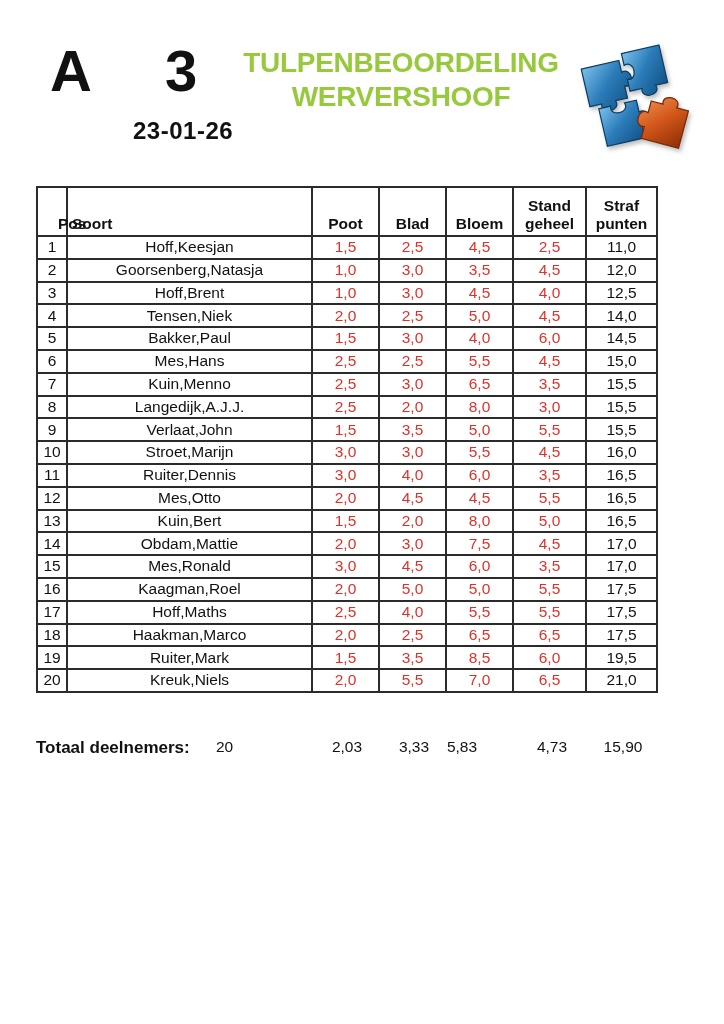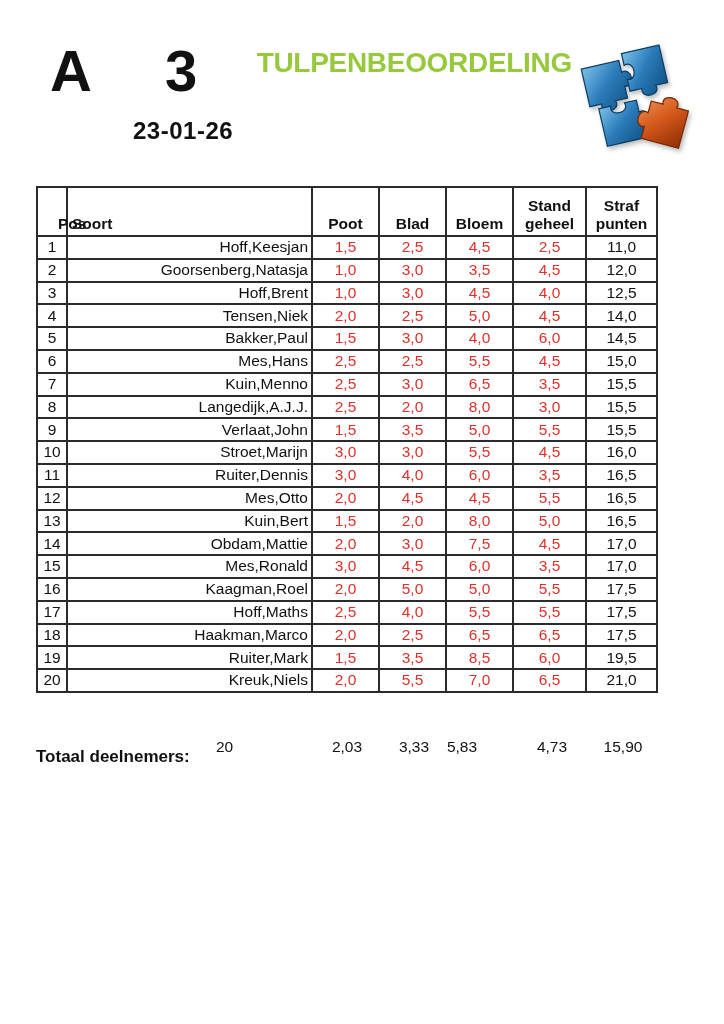--- a/index.html
+++ b/index.html
@@ -11,62 +11,63 @@
   html,body{margin:0;padding:0;background:#fff;}
   .page{
     position:relative;width:724px;height:1024px;background:#fff;overflow:hidden;
     font-family:"Liberation Sans","DejaVu Sans",sans-serif;color:var(--ink);
   }
   
   .class-letter{position:absolute;left:50px;top:42px;font-size:58px;font-weight:700;line-height:1;}
   .group-number{position:absolute;left:165px;top:42px;font-size:58px;font-weight:700;line-height:1;}
   .date-label{position:absolute;left:133px;top:117px;font-size:24px;font-weight:700;letter-spacing:.5px;}
   .page-title{
-    position:absolute;left:230px;top:46px;width:342px;text-align:right;
+    position:absolute;left:230px;top:46px;width:342px;text-align:center;
     color:var(--title-green);font-size:28px;font-weight:700;line-height:1.22;letter-spacing:-.3px;
   }
   .logo{position:absolute;left:566px;top:36px;width:140px;height:126px;
     filter:drop-shadow(2px 3px 2px rgba(40,40,40,.3));}
   
   table.results{
     position:absolute;left:36px;top:186px;width:620px;
     border-collapse:collapse;table-layout:fixed;
   }
   table.results,.results th,.results td{border:2px solid var(--grid);}
   .results th{
     font-size:15.5px;font-weight:700;vertical-align:bottom;
     padding:2px 2px 3px 2px;white-space:pre-line;line-height:1.12;height:42px;
   }
   .results td{font-size:15.5px;padding:0 3px;height:20.8px;line-height:1.05;vertical-align:middle;}
   .results .c-pos{text-align:left;padding-left:20px;}
   .results .c-name{text-align:left;padding-left:4px;margin-left:27px;}
   .results .c-num{text-align:center;}
   .results td.pos{text-align:center;}
-  .results td.name{text-align:right;white-space:nowrap;overflow:hidden;}
+  .results td.name{text-align:center;white-space:nowrap;overflow:hidden;}
   .results td.score{text-align:center;color:var(--score-red);}
   .results td.straf{text-align:center;}
   
   .totals{position:absolute;left:0;top:738px;width:724px;height:24px;font-size:15.5px;}
-  .totals .t-label{position:absolute;left:36px;font-weight:700;font-size:17px;margin-top:9px;}
+  .totals .t-label{position:absolute;left:36px;font-weight:700;font-size:17px;}
   .totals .t-count{position:absolute;left:216px;}
   .totals .t-avg{position:absolute;transform:translateX(-50%);}
   .t-poot{left:347px;} .t-blad{left:414px;} .t-bloem{left:462px;}
   .t-stand{left:552px;} .t-straf{left:623px;}
 </style>
 </head>
 <body>
 
 <div class="page">
 
   <div class="class-letter">A</div>
   <div class="group-number">3</div>
   <div class="date-label">23-01-26</div>
 
   <div class="page-title">
     <div>TULPENBEOORDELING</div>
+    <div>WERVERSHOOF</div>
   </div>
 
   <svg class="logo" viewBox="0 0 138 124" xmlns="http://www.w3.org/2000/svg" aria-hidden="true">
     <defs>
       <linearGradient id="gb" x1="0" y1="0" x2="1" y2="1">
         <stop offset="0" stop-color="#7cc0ea"></stop>
         <stop offset="0.45" stop-color="#2b7cb9"></stop>
         <stop offset="1" stop-color="#0d4a7d"></stop>
       </linearGradient>
       <linearGradient id="go" x1="0" y1="0" x2="1" y2="1">

